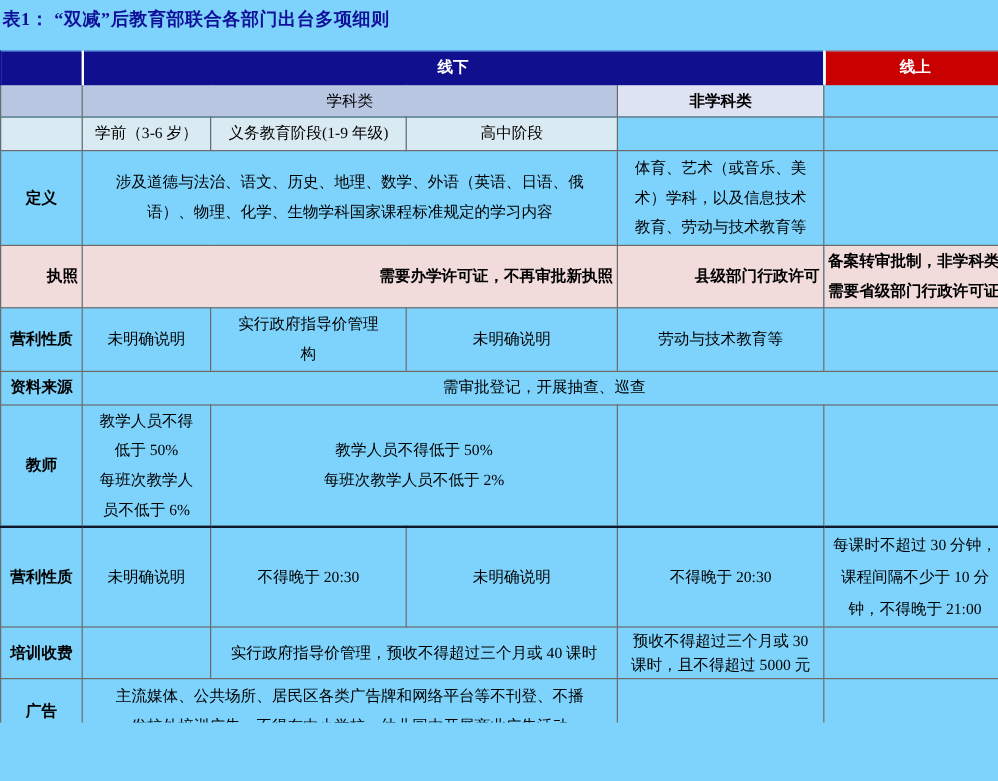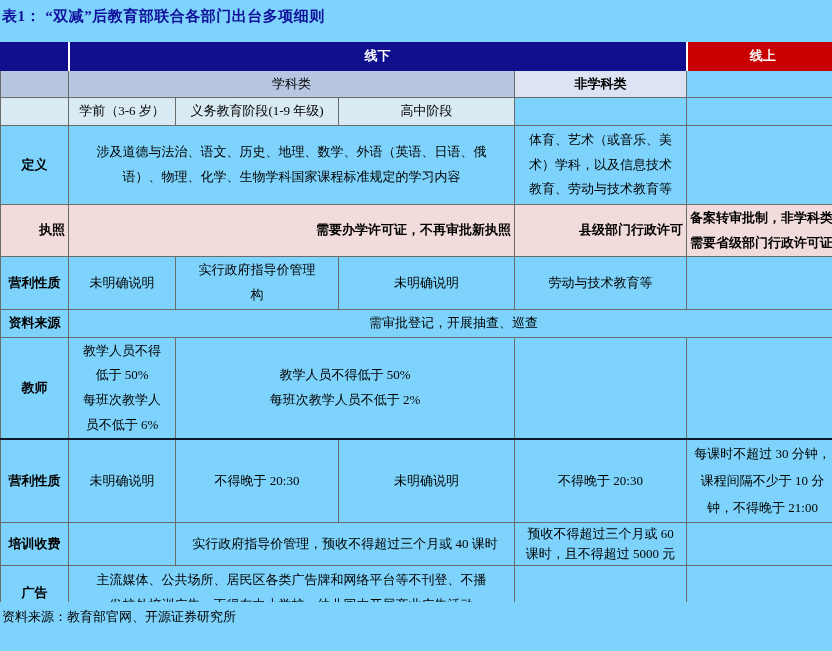--- a/index.html
+++ b/index.html
@@ -121,30 +121,29 @@
         <td>不得晚于 20:30</td>
         <td class="clip-center">每课时不超过 30 分钟，
 课程间隔不少于 10 分
 钟，不得晚于 21:00</td>
       </tr>
 
       <tr style="height:43px" class="fees-row">
         <td class="bold">培训收费</td>
         <td></td>
         <td colspan="2">实行政府指导价管理，预收不得超过三个月或 40 课时</td>
-        <td>预收不得超过三个月或 60
+        <td>预收不得超过三个月或 30
 课时，且不得超过 5000 元</td>
         <td></td>
       </tr>
 
       <tr style="height:54px">
         <td class="bold">广告</td>
         <td colspan="3">主流媒体、公共场所、居民区各类广告牌和网络平台等不刊登、不播
 发校外培训广告；不得在中小学校、幼儿园内开展商业广告活动</td>
         <td></td>
         <td></td>
       </tr>
     </tbody>
       </table>
   </div>
 
-  <div class="source">资料来源：教育部官网、开源证券研究所</div>
 </div>
 
 </body></html>

